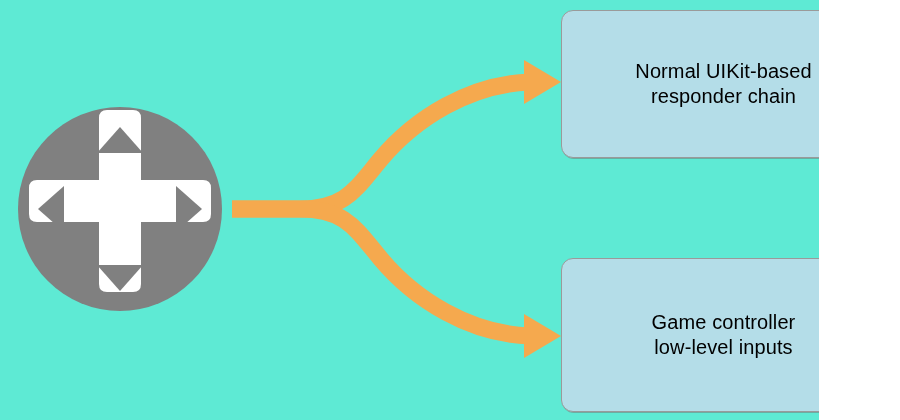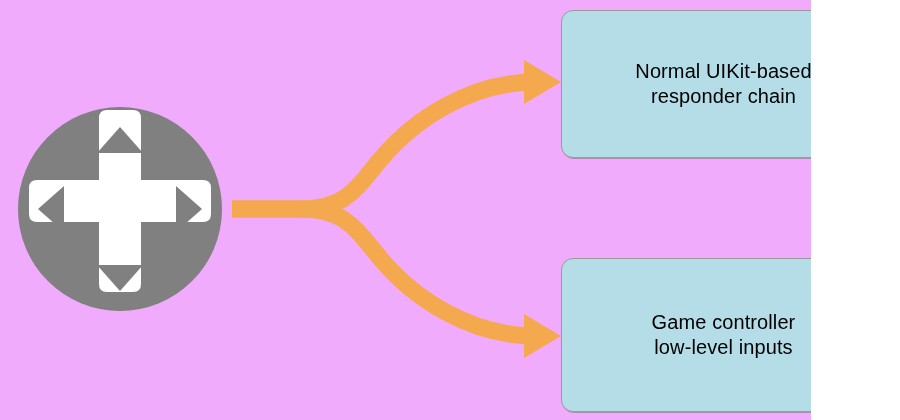--- a/index.html
+++ b/index.html
@@ -8,22 +8,23 @@
     padding: 0;
     background: #ffffff;
   }
   body {
     font-family: "Liberation Sans", sans-serif;
   }
   #canvas {
     position: relative;
     width: 811px;
     height: 420px;
-    background: #f0abfc;
+    background: #5eead4;
     overflow: hidden;
+    padding-left: 8px;
   }
   #diagram-svg {
     position: absolute;
     top: 0;
     left: 0;
     width: 900px;
     height: 420px;
   }
   .node-box {
     position: absolute;

